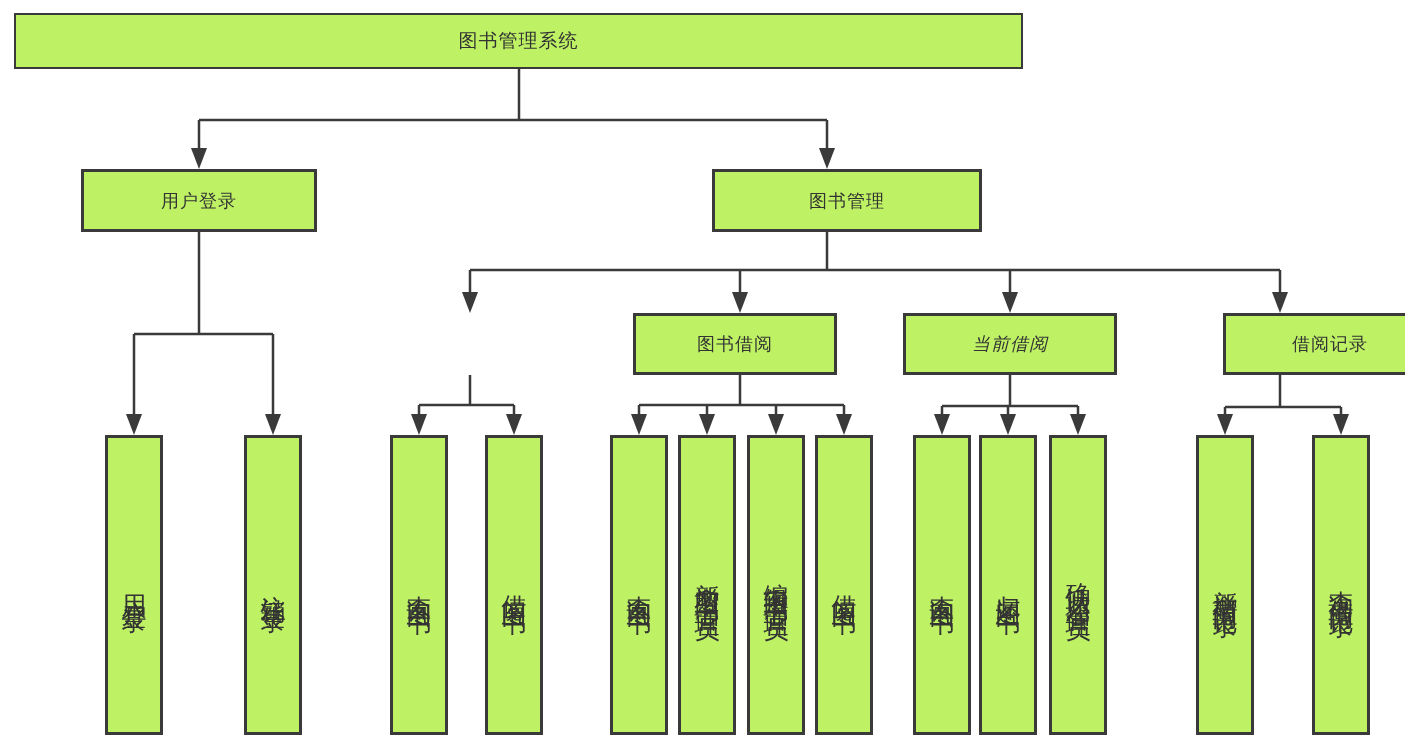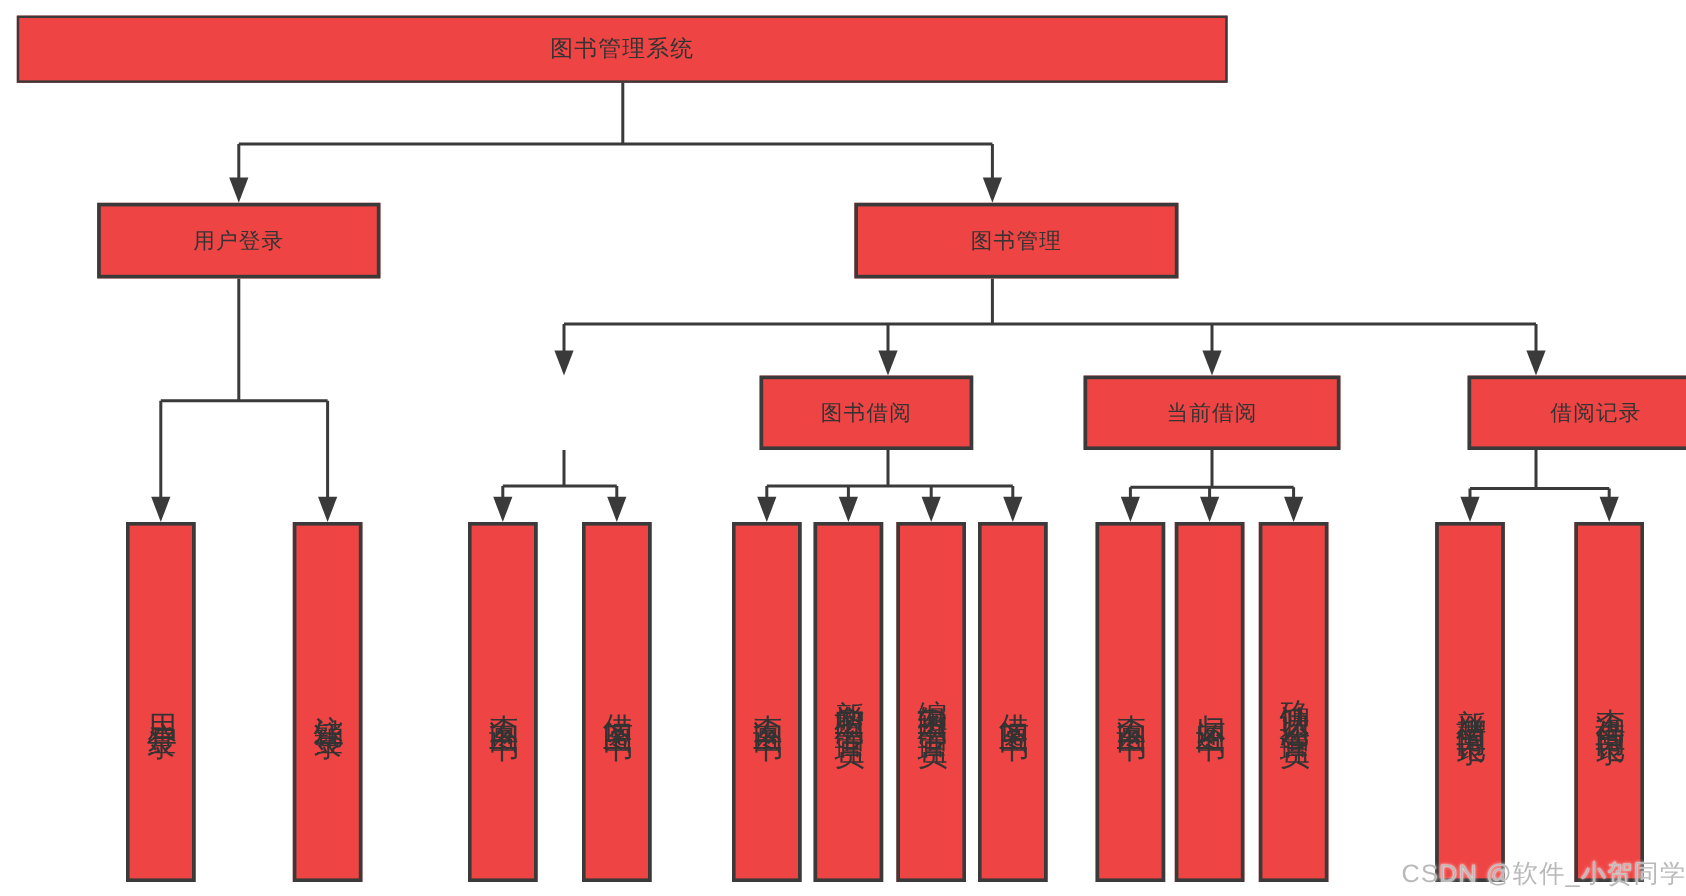--- a/index.html
+++ b/index.html
@@ -14,21 +14,21 @@
     overflow: hidden;
   }
   #wires {
     position: absolute; left: 0; top: 0;
     width: 1405px; height: 747px;
     z-index: 1;
   }
   .box {
     position: absolute;
     box-sizing: border-box;
-    background: #ef4444;
+    background: #bef264;
     border: 3px solid #3a3a3a;
     display: flex;
     align-items: center;
     justify-content: center;
     color: #333333;
     z-index: 2;
   }
   .box.root {
     border-width: 2px;
     font-size: 19px;
@@ -102,37 +102,36 @@
       <polygon points="1217,414 1233,414 1225,435"></polygon>
       <polygon points="1333,414 1349,414 1341,435"></polygon>
     </g>
   </svg>
 
   <div class="box root" style="left:14px; top:13px; width:1009px; height:56px;">图书管理系统</div>
 
   <div class="box lvl" style="left:81px; top:169px; width:236px; height:63px;">用户登录</div>
   <div class="box lvl" style="left:712px; top:169px; width:270px; height:63px;">图书管理</div>
 
-  <div class="box lvl" style="left:633px; top:313px; width:178px; height:62px;">图书借阅</div>
-  <div class="box lvl" style="left:903px; top:313px; width:214px; height:62px;">当前借阅</div>
+  <div class="box lvl" style="left:633px; top:313px; width:204px; height:62px;">图书借阅</div>
+  <div class="box lvl" style="left:903px; top:313px; width:214px; height:62px;font-style:italic;">当前借阅</div>
   <div class="box lvl" style="left:1223px; top:313px; width:214px; height:62px;">借阅记录</div>
 
   <div class="box leaf" style="left:105px;">用户登录</div>
   <div class="box leaf" style="left:244px;">注销登录</div>
 
   <div class="box leaf" style="left:390px;">查询图书</div>
   <div class="box leaf" style="left:485px;">借阅图书</div>
 
   <div class="box leaf" style="left:610px;">查询图书</div>
   <div class="box leaf" style="left:678px;">新增图书（管理员）</div>
   <div class="box leaf" style="left:747px;">编辑图书（管理员）</div>
   <div class="box leaf" style="left:815px;">借阅图书</div>
 
   <div class="box leaf" style="left:913px;">查询图书</div>
   <div class="box leaf" style="left:979px;">归还图书</div>
   <div class="box leaf" style="left:1049px;">确认归还（管理员）</div>
 
   <div class="box leaf" style="left:1196px;">新增借阅记录</div>
   <div class="box leaf" style="left:1312px;">查询借阅记录</div>
 
-  <div id="watermark">CSDN @软件_小贺同学</div>
 
 </div>
 
 </body></html>

